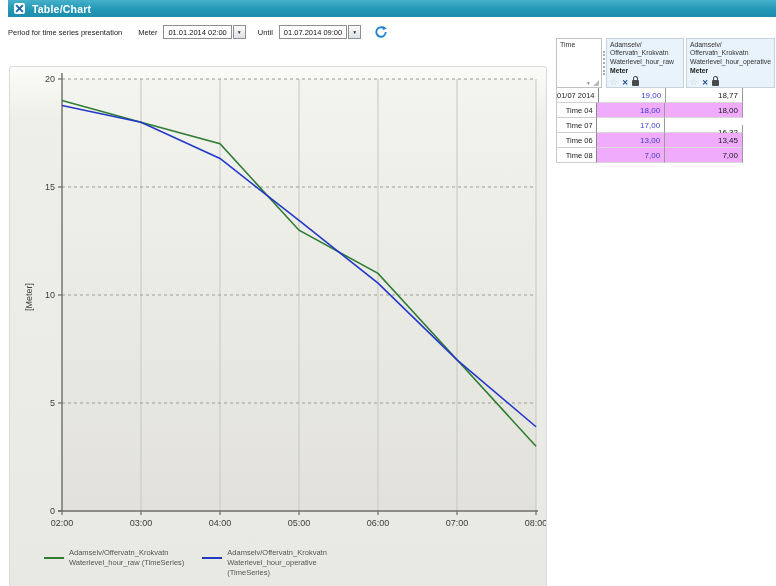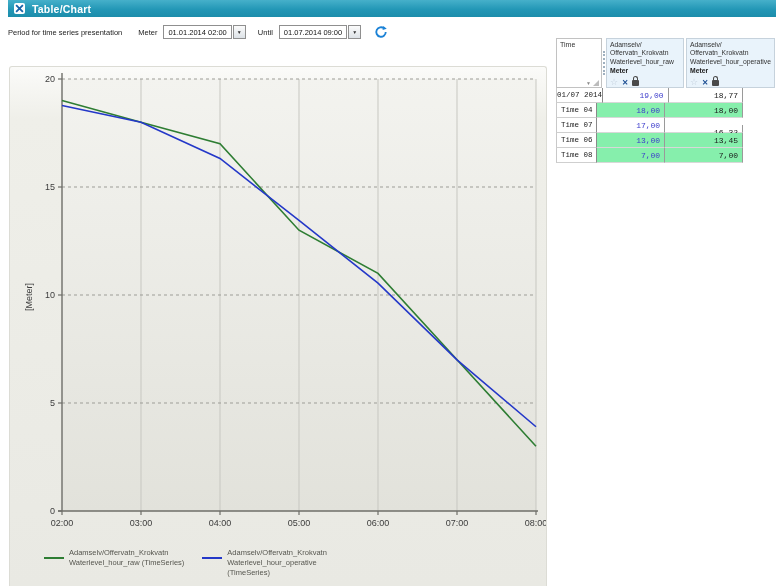--- a/index.html
+++ b/index.html
@@ -53,30 +53,30 @@
     font-size:6.8px; line-height:8.4px; color:#333; overflow:hidden; }
   .th-col.c1 { width:78px; margin-right:2px; }
   .th-col.c2 { width:89px; }
   .th-unit { font-weight:bold; color:#222; margin-top:1px; }
   .th-icons { display:flex; align-items:flex-end; gap:4px; margin-top:1px; height:10px; }
   .star-icon { color:#c2cedb; font-size:9px; line-height:9px; }
   .x-icon { color:#1d4f93; font-size:7.5px; font-weight:bold; line-height:8px; }
   .lock-icon { position:relative; width:7px; height:6px; background:#4a4a4a; border-radius:1px; margin-bottom:1px; }
   .lock-icon::before { content:""; position:absolute; left:1px; top:-4px; width:3px; height:4px;
     border:1.5px solid #4a4a4a; border-bottom:none; border-radius:3px 3px 0 0; }
-  .tbody { width:187px;font-family:Liberation Mono, monospace; }
+  .tbody { width:187px; }
   .trow { display:flex; height:15px; }
   .tlabel { width:47px; border-left:1px solid #c9c9c9; border-right:1px solid #8a8a8a;
     border-bottom:1px solid #cfcfcf; background:#fff; font-size:7.5px; color:#222;
     text-align:right; padding:3px 3px 0 0; white-space:nowrap; }
   .tval { border-bottom:1px solid #d8d8d8; border-right:1px solid #9a9a9a;
     font-size:8px; text-align:right; padding:3px 4px 0 0; background:#fff; }
   .tval.v1 { width:80px; }
   .tval.v2 { width:91px; color:#1a1a1a; }
-  .trow.alt .tval { background:#86efac; }
+  .trow.alt .tval { background:#f0abfc; }
 </style>
 </head>
 <body>
 
 <div class="screen">
 
   <div class="titlebar">
     <span class="app-icon">
       <svg width="9" height="9" viewBox="0 0 12 12">
         <path d="M1.5 1.5 L10.5 10.5 M10.5 1.5 L1.5 10.5" stroke="#1a63a8" stroke-width="2.4" fill="none"></path>

